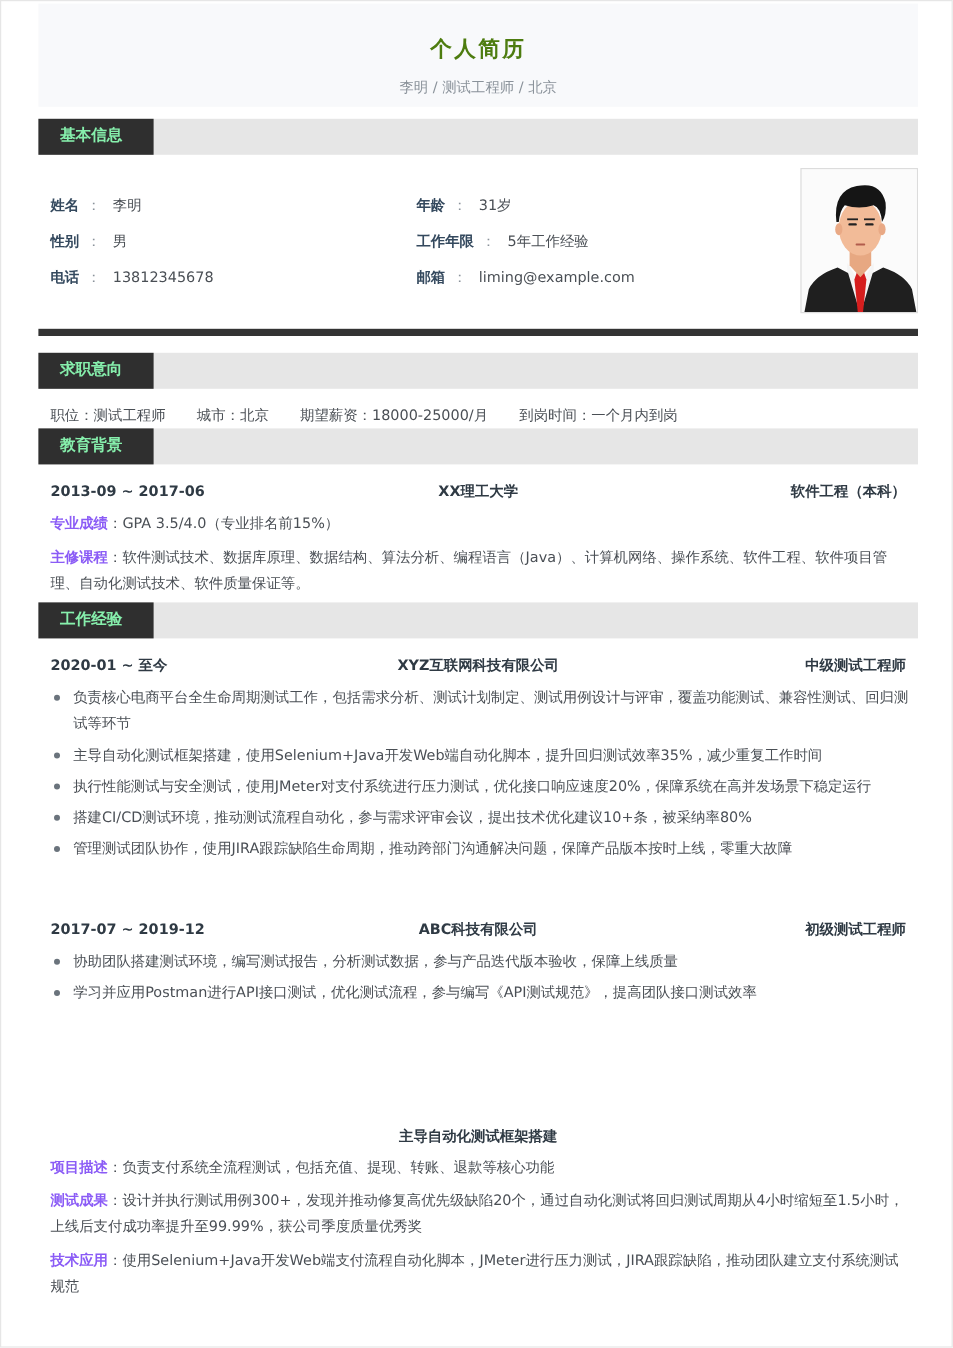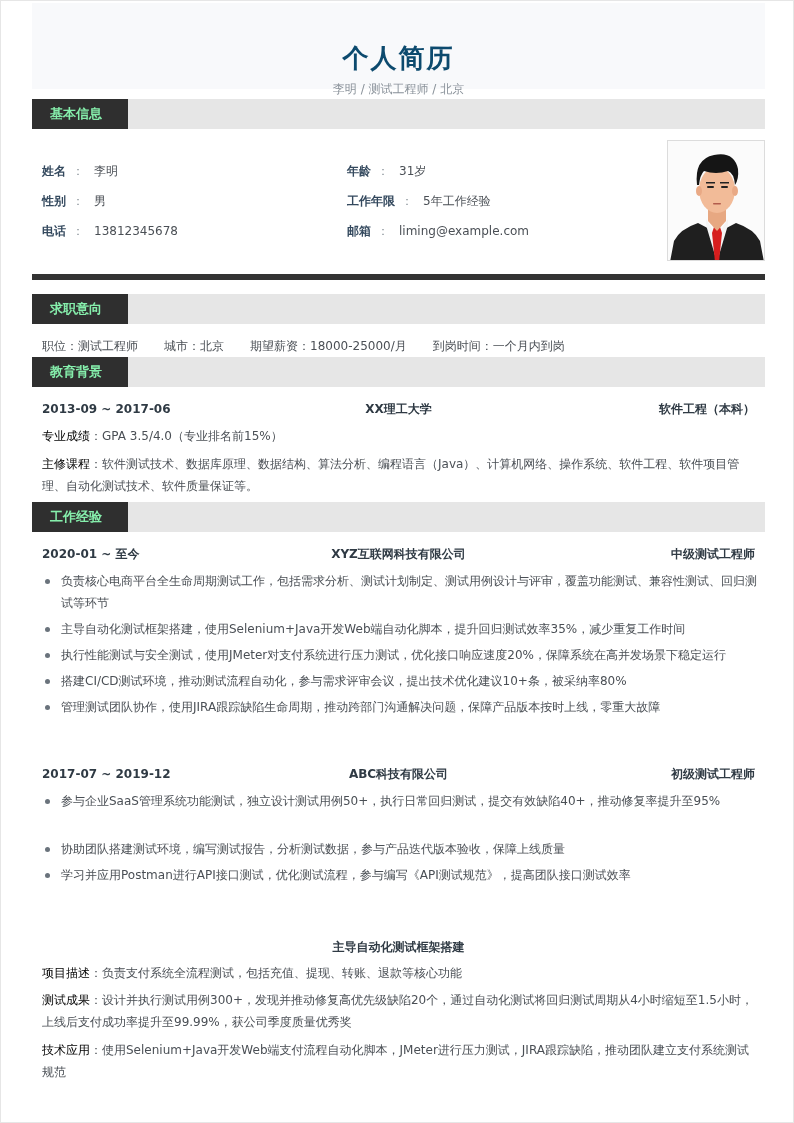--- a/index.html
+++ b/index.html
@@ -13,22 +13,22 @@
   .page {
     position: absolute; left: 0; top: 0; width: 794px; height: 1123px;
     border: 1px solid #e6e6e6;
   }
   .header {
     position: absolute; left: 31px; top: 2px; width: 733px; height: 86px;
     background: #f8f9fb;
     text-align: center;
   }
   .header .title {
-    margin-top: 38px;
-    font-size: 26px; font-weight: bold; color: #0c4a6e; letter-spacing: 2px;
+    margin-top: 22px;
+    font-size: 18px; font-weight: bold; color: #4d7c0f; letter-spacing: 2px;
     line-height: 34px;
   }
   .header .subtitle {
     margin-top: 6px;
     font-size: 12px; color: #8a929a; line-height: 16px;
   }
   .section-bar {
     position: absolute; left: 31px; width: 733px; height: 30px;
     background: #e6e6e6;
   }
@@ -61,21 +61,21 @@
     position: absolute; left: 41px; width: 713px; height: 18px;
     font-size: 12px; font-weight: bold; color: #2f3a44; line-height: 18px;
   }
   .row3 .l { position: absolute; left: 0; top: 0; }
   .row3 .c { position: absolute; left: 0; width: 713px; text-align: center; top: 0; }
   .row3 .r { position: absolute; right: 0; top: 0; }
   .para {
     position: absolute; left: 41px; width: 716px;
     font-size: 12px; line-height: 22px; color: #4a4f55;
   }
-  .para .k { font-weight: normal; color: #000000; }
+  .para .k { font-weight: bold; color: #8b5cf6; }
   .bullets {
     position: absolute; left: 41px; width: 716px; list-style: none;
   }
   .bullets li {
     position: relative; padding-left: 19px;
     font-size: 12px; line-height: 22px; color: #4a4f55; margin-bottom: 4px;
   }
   .bullets li::before {
     content: ""; position: absolute; left: 3px; top: 9px;
     width: 5px; height: 5px; border-radius: 50%; background: #6a737c;
@@ -186,21 +186,20 @@
     <li>搭建CI/CD测试环境，推动测试流程自动化，参与需求评审会议，提出技术优化建议10+条，被采纳率80%</li>
     <li>管理测试团队协作，使用JIRA跟踪缺陷生命周期，推动跨部门沟通解决问题，保障产品版本按时上线，零重大故障</li>
   </ul>
 
   <div class="row3" style="top:764px;">
     <span class="l">2017-07 ~ 2019-12</span>
     <span class="c">ABC科技有限公司</span>
     <span class="r">初级测试工程师</span>
   </div>
   <ul class="bullets" style="top:789px;">
-    <li style="margin-bottom:26px;">参与企业SaaS管理系统功能测试，独立设计测试用例50+，执行日常回归测试，提交有效缺陷40+，推动修复率提升至95%</li>
     <li>协助团队搭建测试环境，编写测试报告，分析测试数据，参与产品迭代版本验收，保障上线质量</li>
     <li>学习并应用Postman进行API接口测试，优化测试流程，参与编写《API测试规范》，提高团队接口测试效率</li>
   </ul>
 
   <div class="proj-title">主导自动化测试框架搭建</div>
   <div class="para" style="top:961px;">
     <span class="k">项目描述</span><span>：负责支付系统全流程测试，包括充值、提现、转账、退款等核心功能</span>
   </div>
   <div class="para" style="top:988px;">
     <span class="k">测试成果</span><span>：设计并执行测试用例300+，发现并推动修复高优先级缺陷20个，通过自动化测试将回归测试周期从4小时缩短至1.5小时，上线后支付成功率提升至99.99%，获公司季度质量优秀奖</span>

